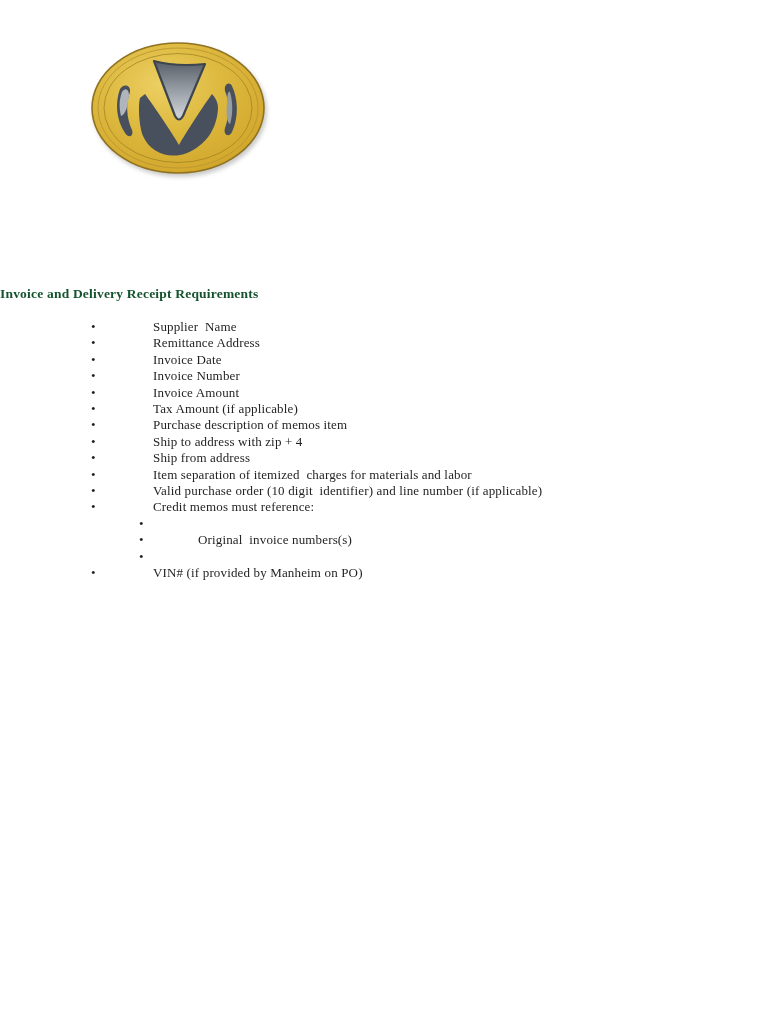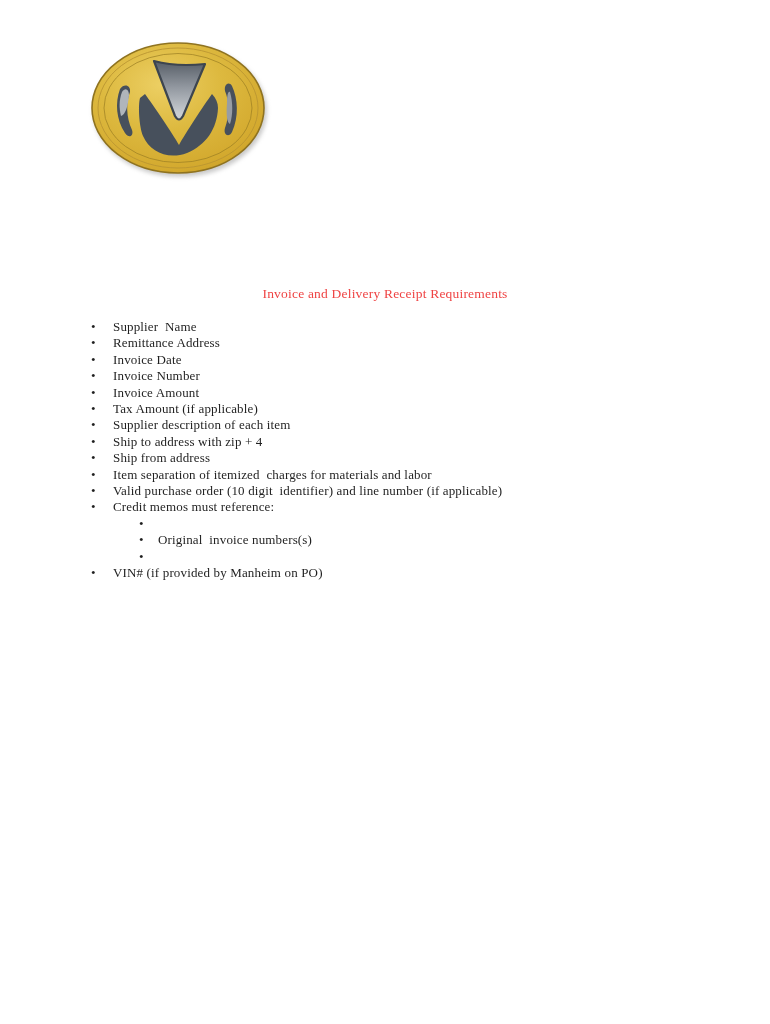--- a/index.html
+++ b/index.html
@@ -27,25 +27,24 @@
     width: 100%;
     height: 100%;
     filter: drop-shadow(2px 3px 2px rgba(120,120,120,0.40));
   }
   .title {
     position: absolute;
     top: 286px;
     left: 0;
     width: 100%;
     margin: 0;
-    text-align: center;
     font-size: 13.5px;
-    font-weight: normal;
+    font-weight: bold;
     letter-spacing: 0.2px;
-    color: #ef4444;
+    color: #14532d;
   }
   .reqs {
     position: absolute;
     top: 319px;
     left: 0;
     width: 100%;
     margin: 0;
     padding: 0;
     list-style: none;
   }
@@ -56,20 +55,21 @@
   }
   .item .bullet {
     flex: none;
     text-align: left;
   }
   .lvl1 .bullet { margin-left: 91px;  width: 22px; }
   .lvl2 .bullet { margin-left: 139px; width: 19px; }
   .itext {
     white-space: pre;
     letter-spacing: 0.15px;
+    margin-left: 40px;
   }
 </style>
 </head>
 <body>
 
 <div class="page">
 
   <div class="logo">
     <svg viewBox="0 0 180 140" xmlns="http://www.w3.org/2000/svg" aria-hidden="true">
       <defs>
@@ -126,21 +126,21 @@
       <li class="item lvl1">
         <span class="bullet">•</span>
         <span class="itext">Invoice Amount</span>
       </li>
       <li class="item lvl1">
         <span class="bullet">•</span>
         <span class="itext">Tax Amount (if applicable)</span>
       </li>
       <li class="item lvl1">
         <span class="bullet">•</span>
-        <span class="itext">Supplier description of each item</span>
+        <span class="itext">Purchase description of memos item</span>
       </li>
       <li class="item lvl1">
         <span class="bullet">•</span>
         <span class="itext">Ship to address with zip + 4</span>
       </li>
       <li class="item lvl1">
         <span class="bullet">•</span>
         <span class="itext">Ship from address</span>
       </li>
       <li class="item lvl1">

